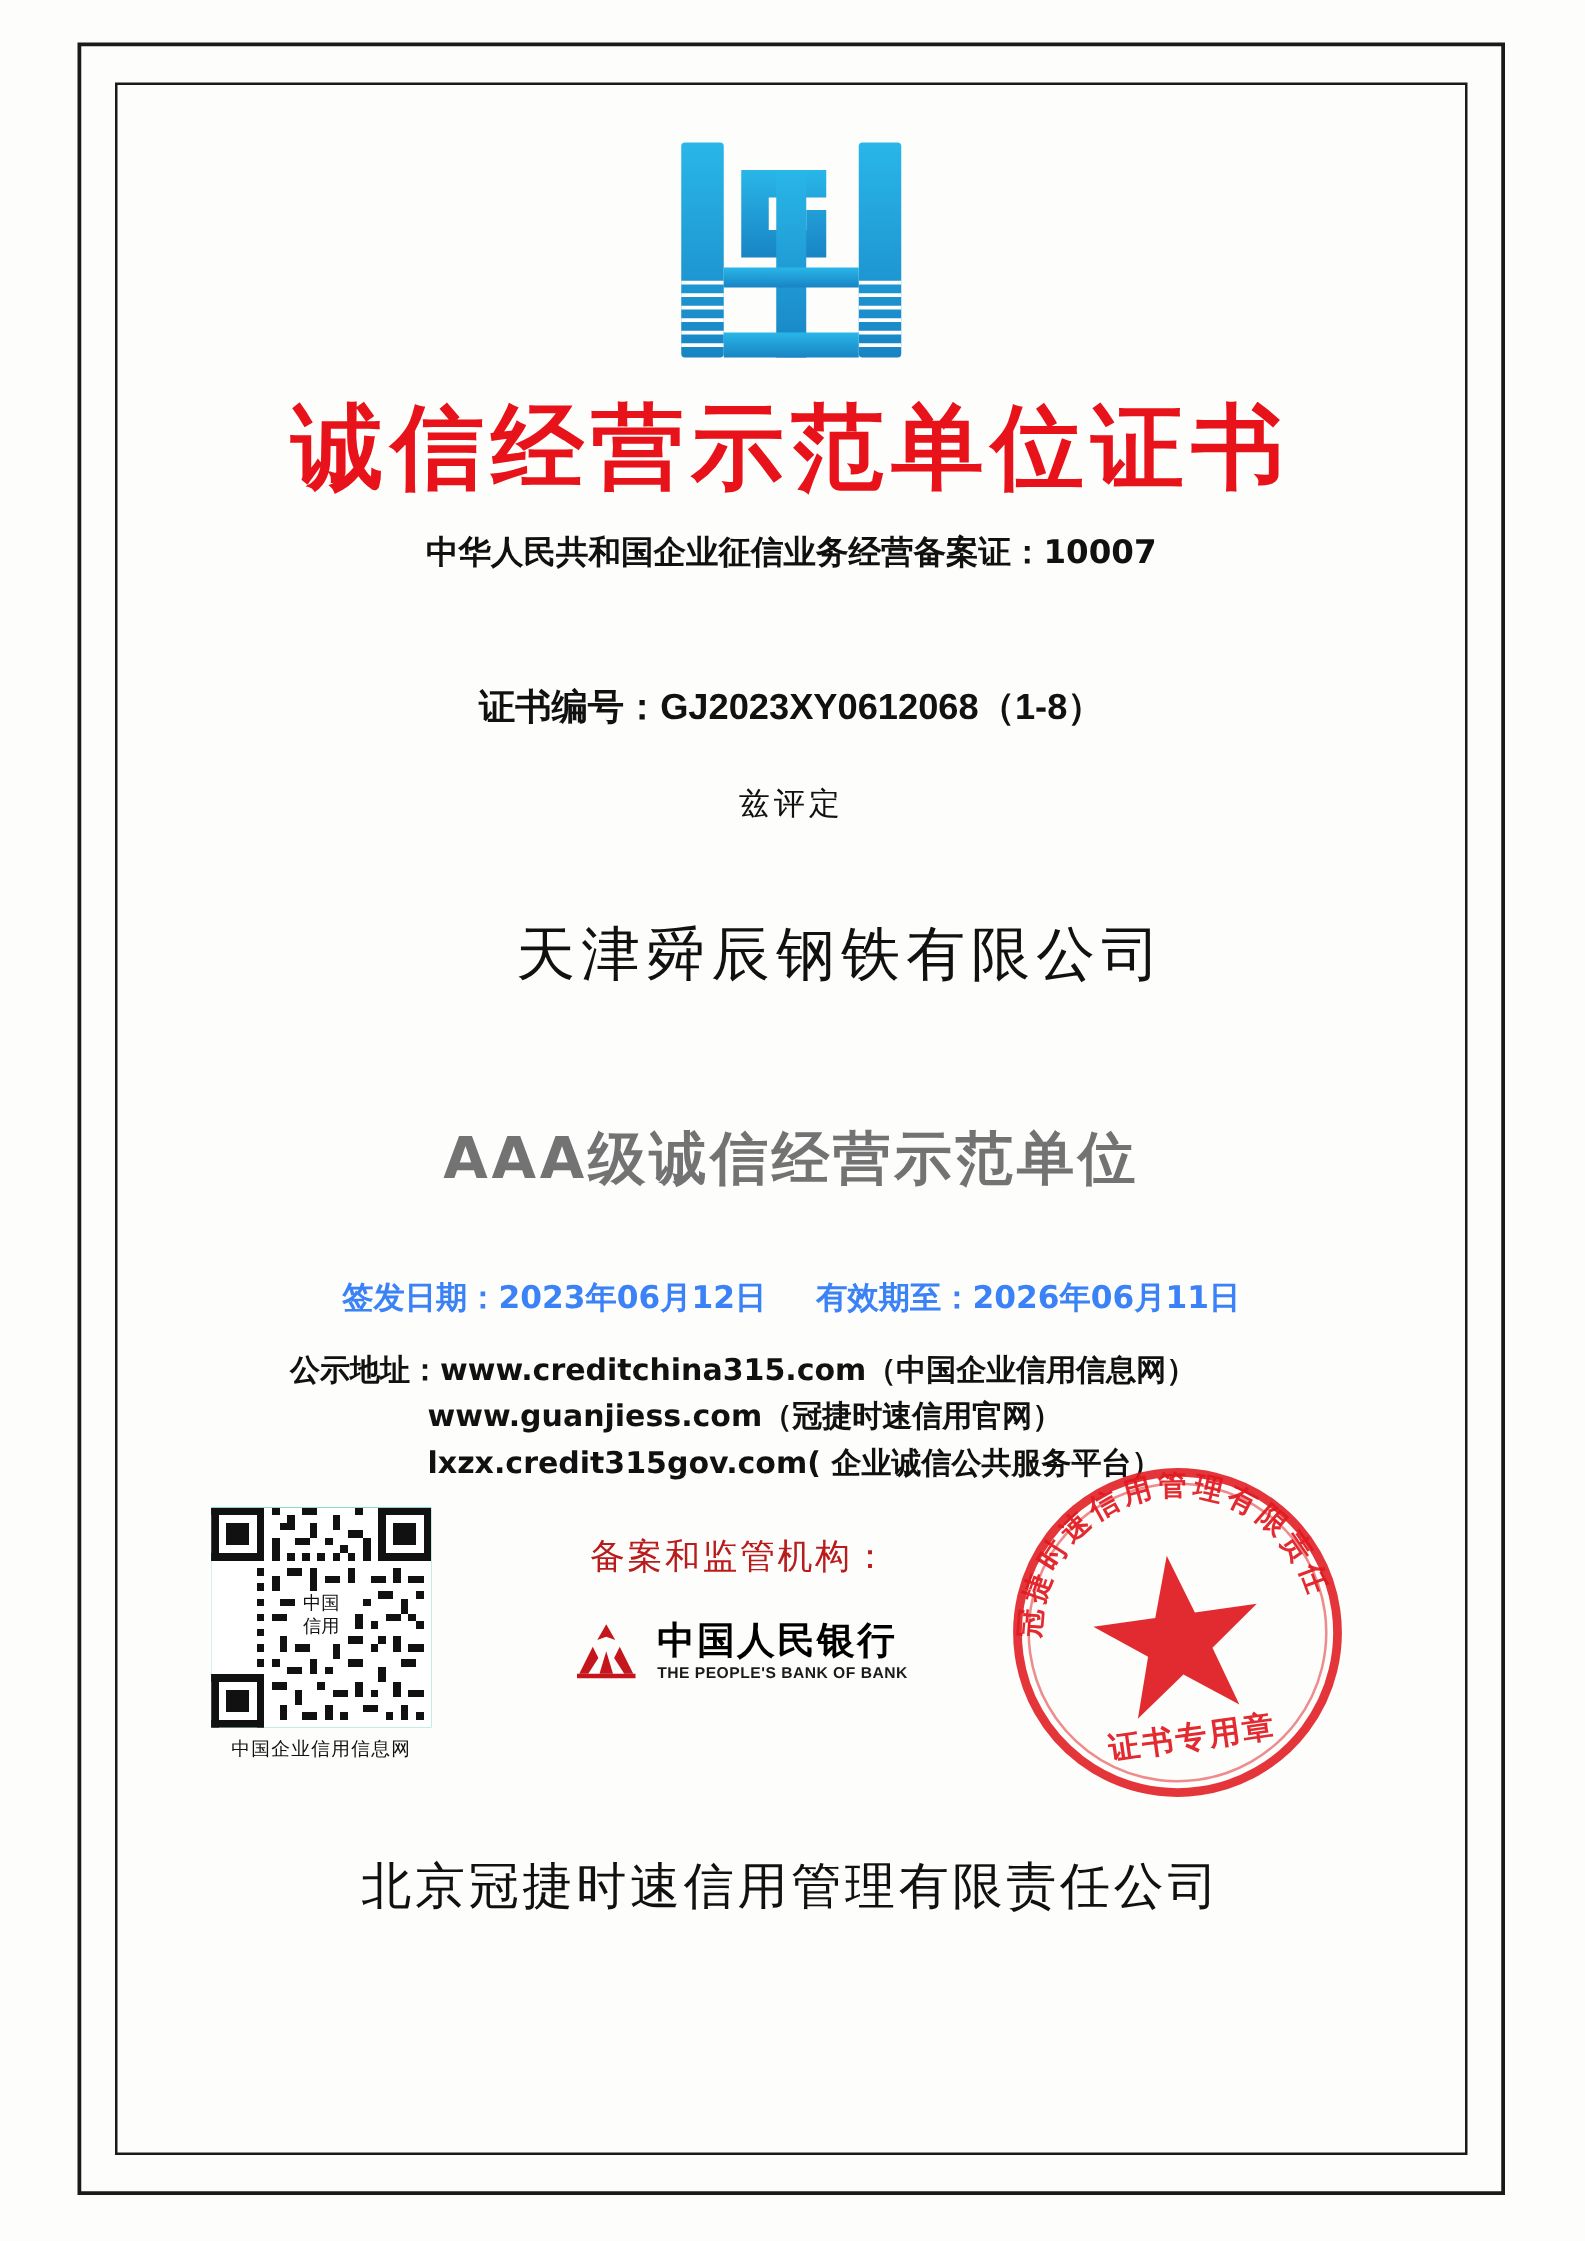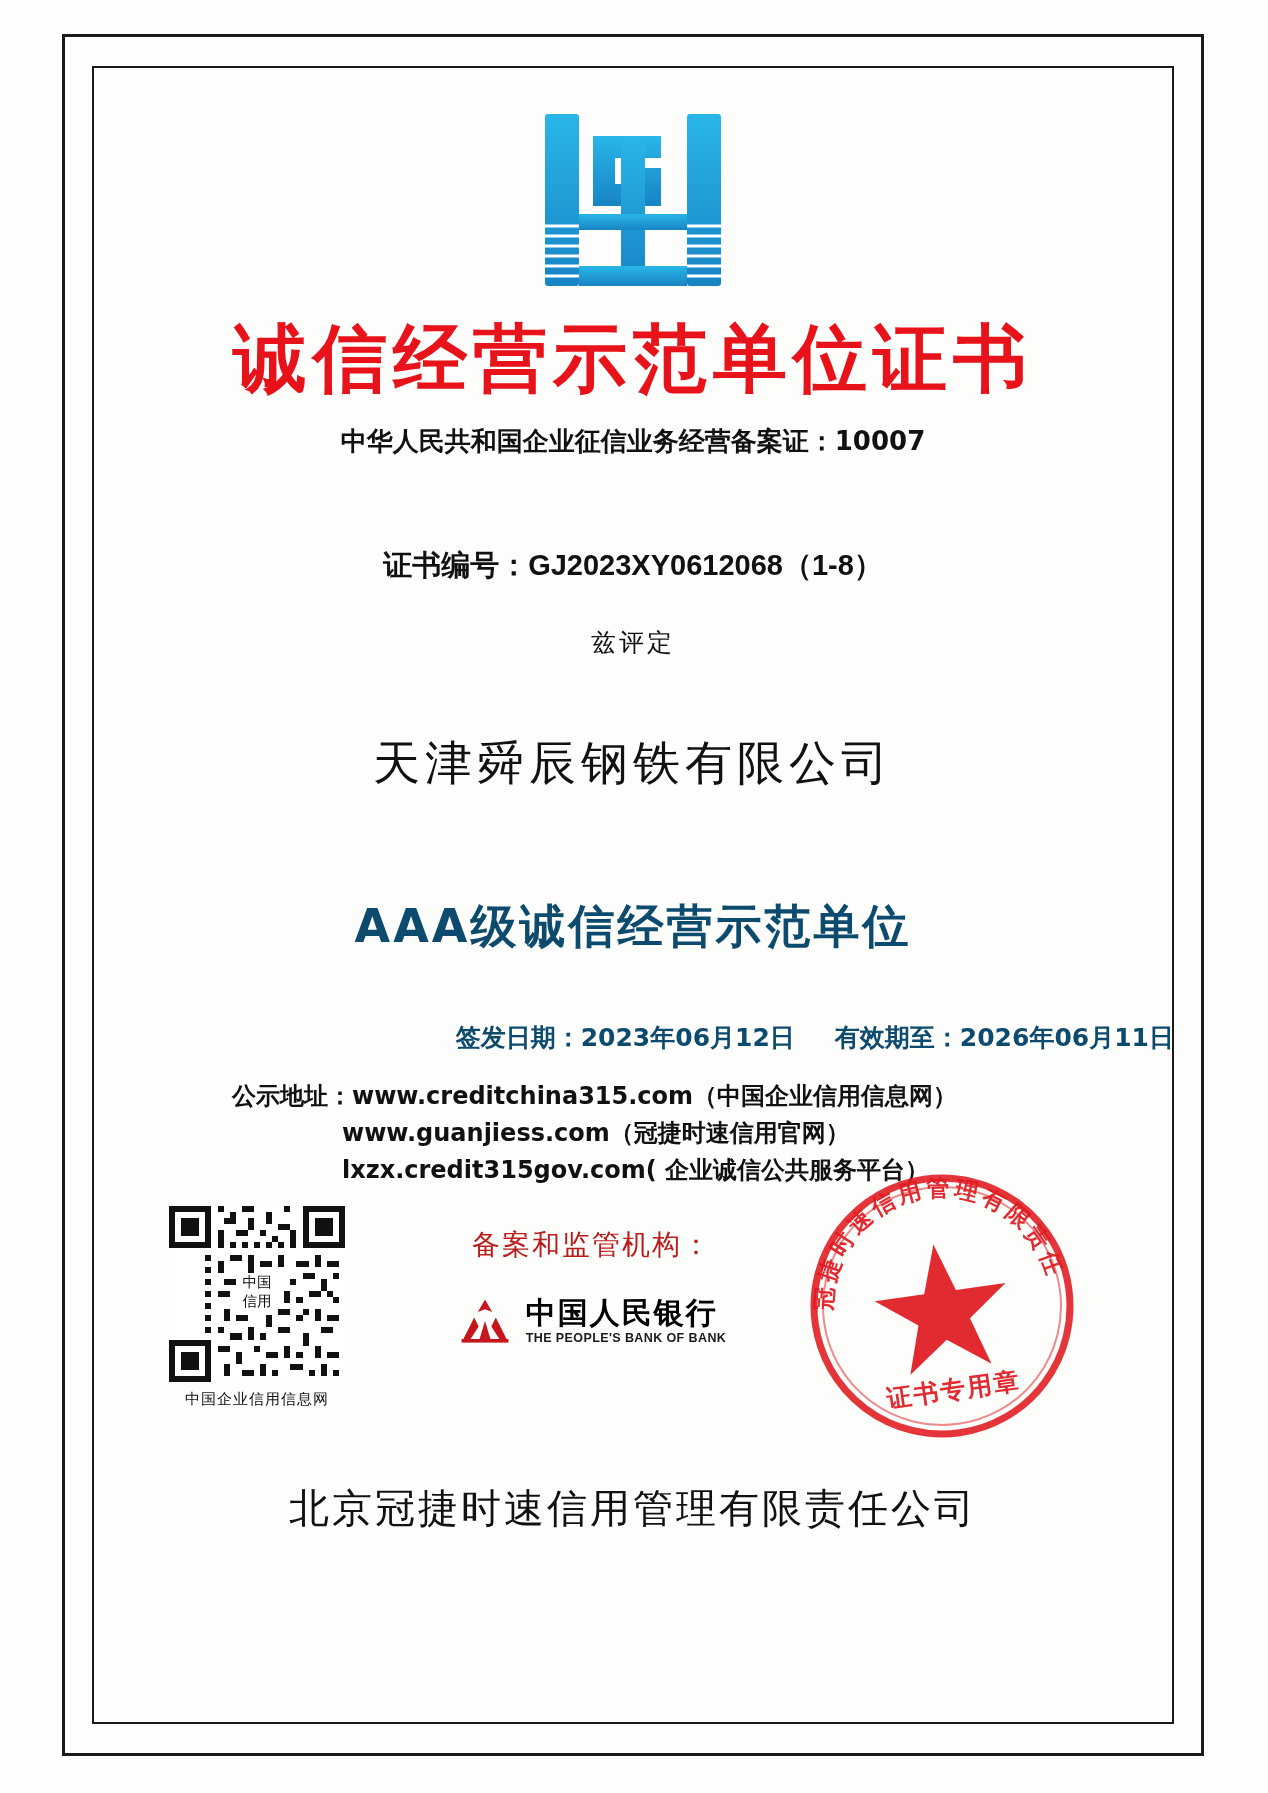--- a/index.html
+++ b/index.html
@@ -125,44 +125,45 @@
     position: absolute;
     left: 0;
     top: 666px;
     width: 1082px;
     text-align: center;
     color: #111;
     font-family: "DejaVu Sans", "Liberation Sans", sans-serif;
     font-size: 47px;
     letter-spacing: 5px;
     white-space: nowrap;
+    padding-left: 40px;
   }
 
   .award-level {
     position: absolute;
     left: 0;
     top: 830px;
     width: 1082px;
     text-align: center;
-    color: #0c4a6e;
+    color: #737373;
     font-family: "DejaVu Sans", "Liberation Sans", sans-serif;
     font-weight: bold;
     font-size: 46px;
     letter-spacing: 3px;
     white-space: nowrap;
   }
 
   
   .dates {
     position: absolute;
     left: 0;
     top: 955px;
     width: 1082px;
-    text-align: right;
-    color: #0c4a6e;
+    text-align: center;
+    color: #3b82f6;
     font-family: "DejaVu Sans", "Liberation Sans", sans-serif;
     font-weight: bold;
     font-size: 25px;
     white-space: nowrap;
   }
   .dates .gap { display: inline-block; width: 40px; }
 
   
   .links {
     position: absolute;

